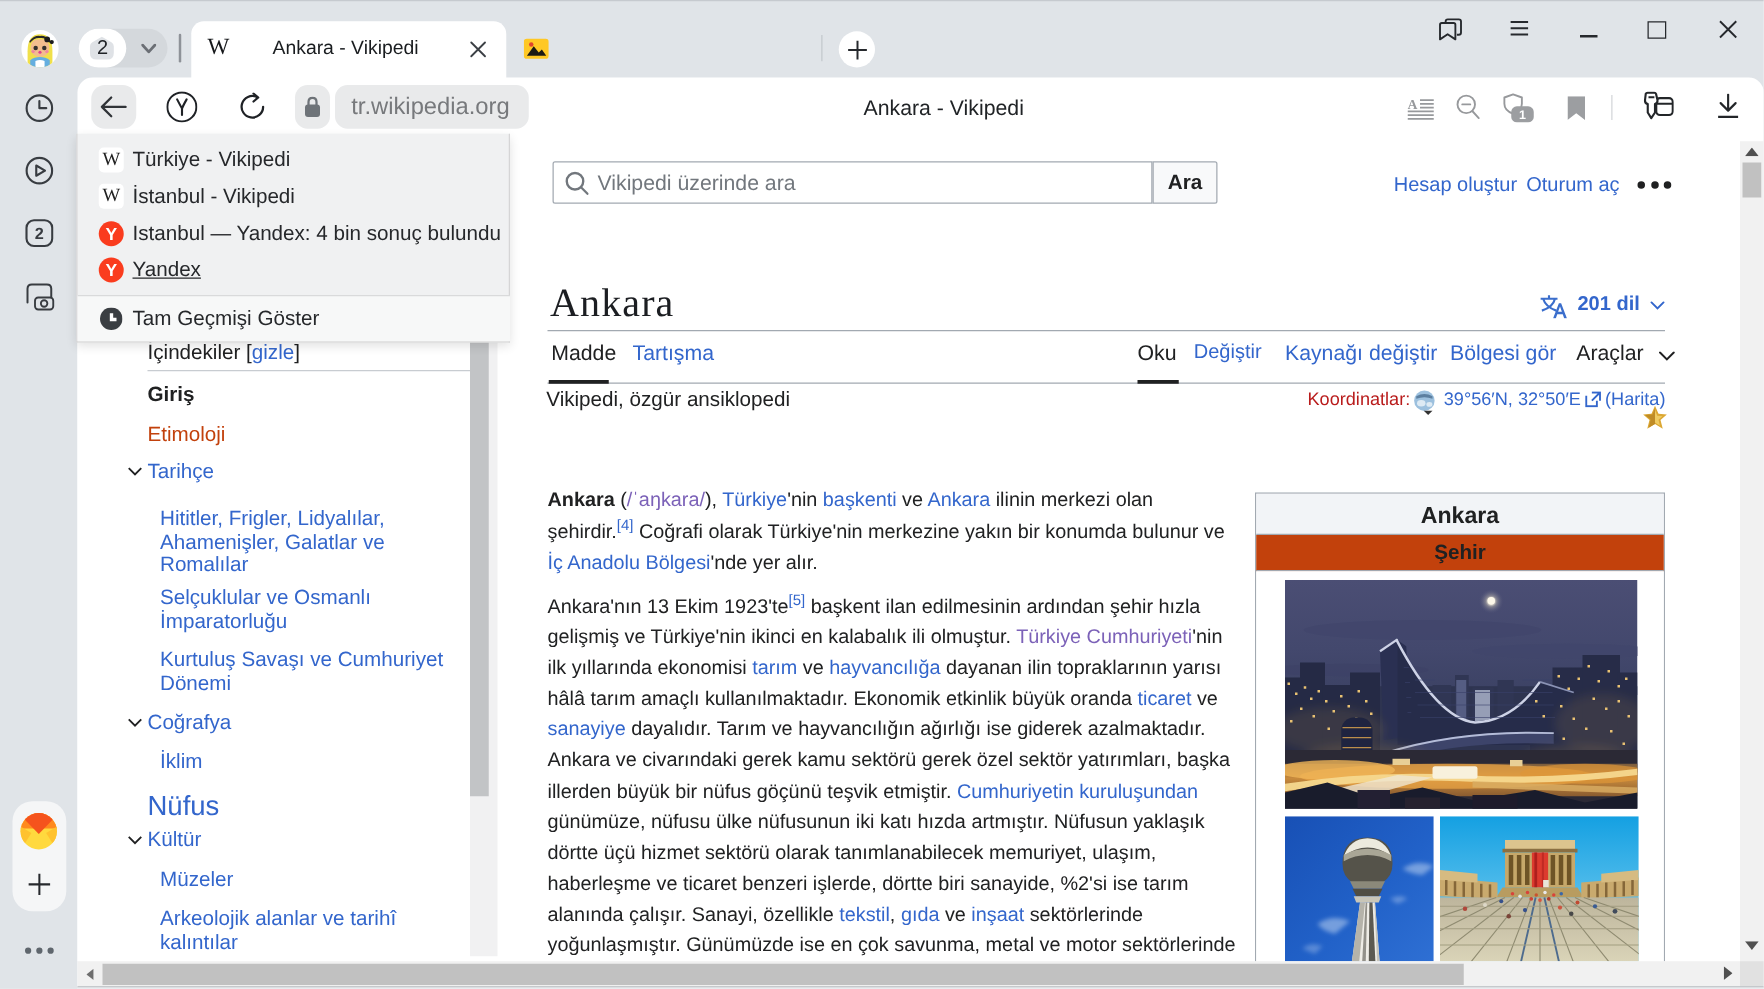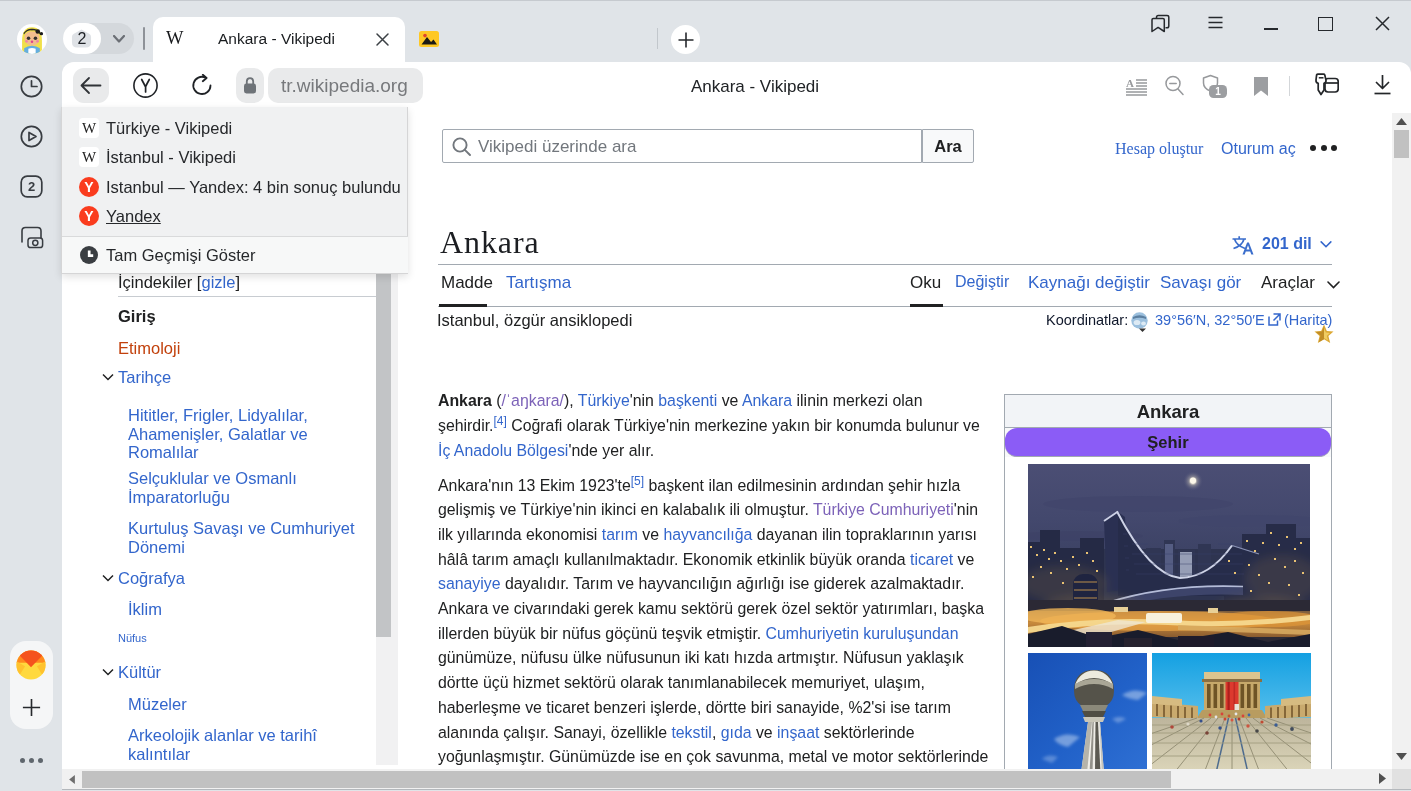--- a/index.html
+++ b/index.html
@@ -190,21 +190,21 @@
 <div id="content">
 
   <div class="abs" style="left:380px;top:21px;width:480px;height:34px;border:1px solid #a2a9b1;border-radius:2px 0 0 2px;background:#fff;"></div>
   <svg class="abs" style="left:390px;top:29px;" width="19" height="19" viewBox="0 0 19 19">
     <circle cx="8" cy="8" r="6.6" fill="none" stroke="#72777d" stroke-width="1.9"></circle>
     <path d="M12.8 12.8 L18 18" stroke="#72777d" stroke-width="1.9" stroke-linecap="round"></path>
   </svg>
   <div class="t" style="left:416px;top:29px;font-size:17px;color:#72777d;">Vikipedi üzerinde ara</div>
   <div class="abs" style="left:860px;top:21px;width:52px;height:34px;border:1px solid #a2a9b1;border-radius:0 2px 2px 0;background:#f8f9fa;text-align:center;font-size:16.5px;font-weight:bold;color:#202122;line-height:32px;">Ara</div>
 
-  <div class="t" style="left:1053px;top:32px;font-size:16px;color:#3366cc;font-family:Liberation Serif, serif;">Hesap oluştur</div>
+  <div class="t" style="left:1053px;top:32px;font-size:16px;color:#3366cc;">Hesap oluştur</div>
   <div class="t" style="left:1159px;top:32px;font-size:16px;color:#3366cc;">Oturum aç</div>
   <div class="abs" style="left:1248px;top:37px;width:6px;height:6px;border-radius:50%;background:#202122;"></div>
   <div class="abs" style="left:1258.5px;top:37px;width:6px;height:6px;border-radius:50%;background:#202122;"></div>
   <div class="abs" style="left:1269px;top:37px;width:6px;height:6px;border-radius:50%;background:#202122;"></div>
 
   <div class="t" style="left:378px;top:116px;font-family:'Liberation Serif',serif;font-size:32px;letter-spacing:0.9px;color:#1c1e22;">Ankara</div>
   <div class="abs" style="left:376px;top:156px;width:894px;height:1px;background:#a2a9b1;"></div>
 
   <svg class="abs" style="left:1169px;top:127px;" width="24" height="20" viewBox="0 0 24 20">
     <path d="M1.5 4 L15 4 M8.2 1.2 L8.2 4 M13 4 Q11.5 10.5 2.5 13.5 M3.5 4 Q5.5 10.5 14 13.5" fill="none" stroke="#3b6ecc" stroke-width="1.7"></path>
@@ -216,28 +216,28 @@
   </svg>
 
   <div class="abs" style="left:376px;top:198px;width:894px;height:1px;background:#a2a9b1;"></div>
   <div class="t" style="left:379px;top:165px;font-size:17px;color:#202122;">Madde</div>
   <div class="abs" style="left:377px;top:196px;width:48px;height:3px;background:#202122;"></div>
   <div class="t" style="left:444px;top:165px;font-size:17px;color:#3366cc;">Tartışma</div>
   <div class="t" style="left:848px;top:165px;font-size:17px;color:#202122;">Oku</div>
   <div class="abs" style="left:848px;top:196px;width:33px;height:3px;background:#202122;"></div>
   <div class="t" style="left:893px;top:165px;font-size:16px;color:#3366cc;">Değiştir</div>
   <div class="t" style="left:966px;top:165px;font-size:17px;color:#3366cc;">Kaynağı değiştir</div>
-  <div class="t" style="left:1098px;top:165px;font-size:17px;color:#3366cc;">Savaşı gör</div>
+  <div class="t" style="left:1098px;top:165px;font-size:17px;color:#3366cc;">Bölgesi gör</div>
   <div class="t" style="left:1199px;top:165px;font-size:17px;color:#202122;">Araçlar</div>
   <svg class="abs" style="left:1265px;top:173px;" width="13" height="8" viewBox="0 0 13 8">
     <path d="M1 1 L6.5 6.5 L12 1" fill="none" stroke="#202122" stroke-width="1.6" stroke-linecap="round"></path>
   </svg>
 
-  <div class="t" style="left:375px;top:203px;font-size:16.5px;color:#202122;">Istanbul, özgür ansiklopedi</div>
-  <div class="t" style="left:984px;top:204px;font-size:14.5px;color:#0f172a;">Koordinatlar:</div>
+  <div class="t" style="left:375px;top:203px;font-size:16.5px;color:#202122;">Vikipedi, özgür ansiklopedi</div>
+  <div class="t" style="left:984px;top:204px;font-size:14.5px;color:#b91c1c;">Koordinatlar:</div>
   <svg class="abs" style="left:1069px;top:204px;" width="18" height="20" viewBox="0 0 18 20">
     <circle cx="8.5" cy="8.5" r="8.2" fill="#9cc0de"></circle>
     <path d="M2 5 Q8.5 1.5 15 5 L15 7 Q8.5 4.5 2 7 Z" fill="#5c7fa0"></path>
     <ellipse cx="6" cy="10.5" rx="3.4" ry="2.6" fill="#ddeaf4"></ellipse>
     <ellipse cx="12.5" cy="11.5" rx="2.4" ry="1.9" fill="#ddeaf4"></ellipse>
     <path d="M8 16.5 L15 16.5 L11.5 20 Z" fill="#333"></path>
   </svg>
   <div class="t" style="left:1093px;top:204px;font-size:14.5px;color:#3366cc;">39°56′N, 32°50′E</div>
   <svg class="abs" style="left:1206px;top:205px;" width="13" height="13" viewBox="0 0 13 13">
     <path d="M1 3.5 L1 12 L9.5 12 L9.5 7.5 M5.5 1 L12 1 L12 7.5 M12 1 L5.5 7.5" fill="none" stroke="#3366cc" stroke-width="1.5"></path>
@@ -279,34 +279,34 @@
     </svg>
   <div class="t" style="left:56px;top:260px;font-size:16.5px;color:#3366cc;">Tarihçe</div>
   <div class="abs" style="left:66px;top:298px;width:230px;font-size:16.5px;line-height:18.5px;color:#3366cc;">Hititler, Frigler, Lidyalılar, Ahamenişler, Galatlar ve Romalılar</div>
   <div class="abs" style="left:66px;top:361px;width:230px;font-size:16.5px;line-height:18.5px;color:#3366cc;">Selçuklular ve Osmanlı İmparatorluğu</div>
   <div class="abs" style="left:66px;top:411px;width:240px;font-size:16.5px;line-height:18.5px;color:#3366cc;">Kurtuluş Savaşı ve Cumhuriyet Dönemi</div>
   <svg class="abs" style="left:40px;top:466px;" width="12" height="8" viewBox="0 0 12 8">
       <path d="M1 1.5 L6 6.5 L11 1.5" fill="none" stroke="#202122" stroke-width="1.5"></path>
     </svg>
   <div class="t" style="left:56px;top:461px;font-size:16.5px;color:#3366cc;">Coğrafya</div>
   <div class="t" style="left:66px;top:492px;font-size:16.5px;color:#3366cc;">İklim</div>
-  <div class="t" style="left:56px;top:524px;font-size:11px;color:#3366cc;">Nüfus</div>
+  <div class="t" style="left:56px;top:524px;font-size:22px;color:#3366cc;">Nüfus</div>
   <svg class="abs" style="left:40px;top:560px;" width="12" height="8" viewBox="0 0 12 8">
       <path d="M1 1.5 L6 6.5 L11 1.5" fill="none" stroke="#202122" stroke-width="1.5"></path>
     </svg>
   <div class="t" style="left:56px;top:555px;font-size:16.5px;color:#3366cc;">Kültür</div>
   <div class="t" style="left:66px;top:587px;font-size:16.5px;color:#3366cc;">Müzeler</div>
   <div class="abs" style="left:66px;top:618px;width:220px;font-size:16.5px;line-height:18.5px;color:#3366cc;">Arkeolojik alanlar ve tarihî kalıntılar</div>
 
   <div class="abs" style="left:314px;top:160px;width:22px;height:497px;background:#f1f1f2;"></div>
   <div class="abs" style="left:314px;top:165px;width:15px;height:364px;background:#c2c4c6;"></div>
 
   <div class="abs" style="left:942px;top:286px;width:328px;height:400px;border:1px solid #a2a9b1;background:#f8f9fa;font-size:16px;">
     <div style="height:33px;border-bottom:1px solid #a2a9b1;background:#f2f4f7;text-align:center;font-size:18.5px;font-weight:bold;line-height:33px;color:#202122;">Ankara</div>
-    <div style="height:29px;border-bottom:1px solid #a2a9b1;background:#8b5cf6;text-align:center;font-size:16.5px;font-weight:bold;line-height:29px;color:#202122;border-radius:12px;">Şehir</div>
+    <div style="height:29px;border-bottom:1px solid #a2a9b1;background:#c2410c;text-align:center;font-size:16.5px;font-weight:bold;line-height:29px;color:#202122;">Şehir</div>
     <div id="photos" style="position:relative;background:#fff;height:336px;">
 
       <svg style="position:absolute;left:23px;top:7px;" width="282" height="183" viewBox="0 0 282 183">
         <defs>
           <linearGradient id="sky1" x1="0" y1="0" x2="0" y2="1">
             <stop offset="0" stop-color="#4b4e74"></stop>
               <stop offset="0.6" stop-color="#43486d"></stop>
               <stop offset="1" stop-color="#3c4264"></stop>
           </linearGradient>
           <linearGradient id="road1" x1="0" y1="0" x2="0" y2="1">

